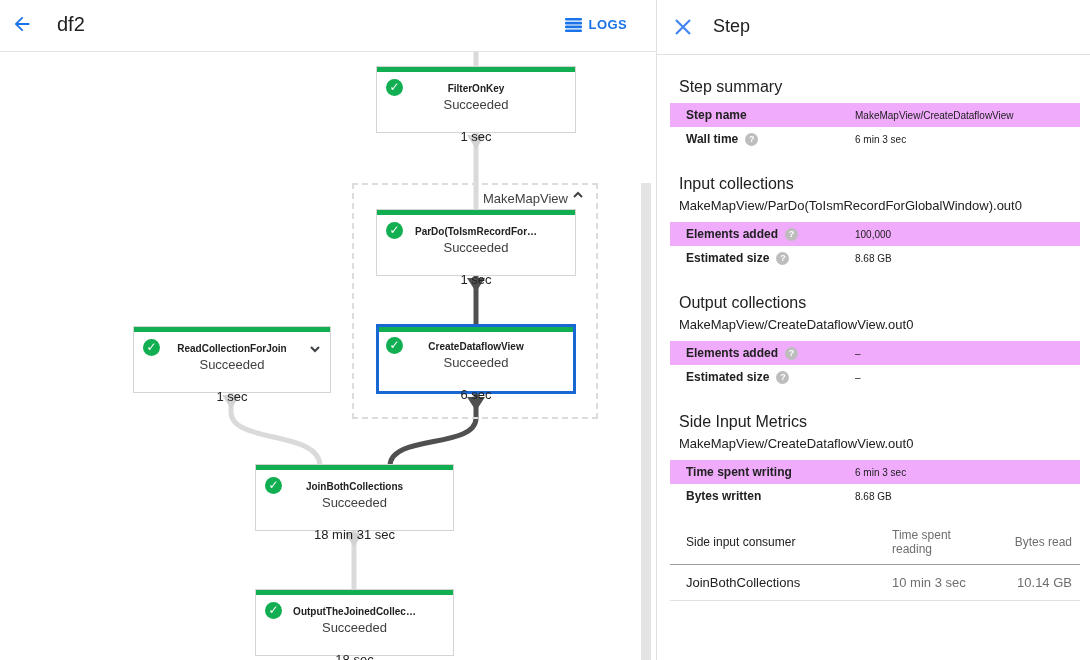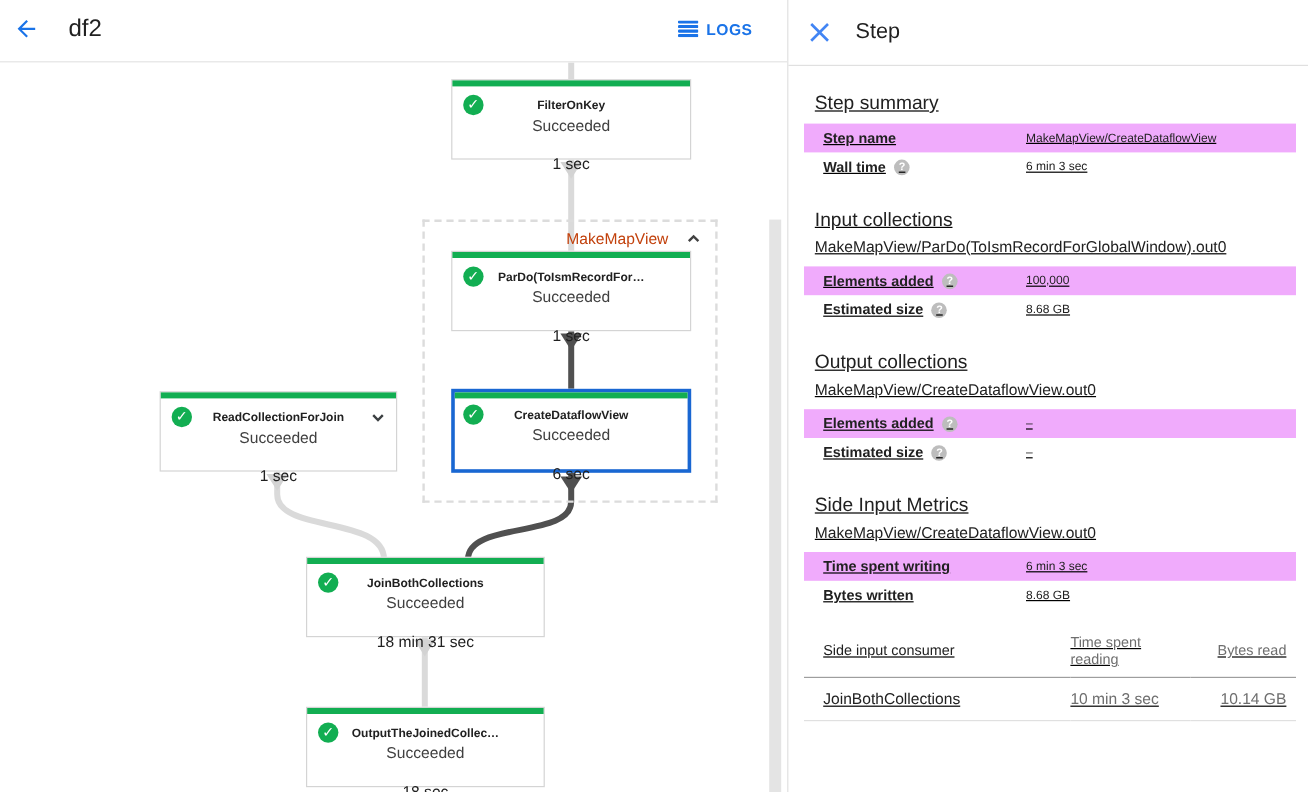--- a/index.html
+++ b/index.html
@@ -6,31 +6,31 @@
   html,body { width:1090px; height:660px; overflow:hidden; background:#fff;
               font-family:"Liberation Sans","DejaVu Sans",sans-serif; }
   .app { position:relative; width:1090px; height:660px; background:#fff; }
 
   
   .graph-header { position:absolute; left:0; top:0; width:656px; height:52px;
                   background:#fff; border-bottom:1px solid #e4e4e4; z-index:5;text-decoration:underline; }
   .back-btn { position:absolute; left:11px; top:13px; width:26px; height:26px; cursor:pointer; }
   .back-btn svg { width:22px; height:22px; fill:#1a73e8; }
   .job-title { position:absolute; left:57px; top:13px; font-size:20px; color:#212121; }
-  .logs-btn { position:absolute; right:29px; top:17px; display:flex; gap:7px;
+  .logs-btn { position:absolute; right:29px; top:17px; display:flex; align-items:center; gap:7px;
               color:#1a73e8; font-size:13px; font-weight:700; letter-spacing:.4px; cursor:pointer; }
   .logs-btn svg { width:17px; height:14px; fill:#1a73e8; }
 
   .canvas { position:absolute; left:0; top:53px; width:655px; height:607px; background:#fff; }
   .edges { position:absolute; left:0; top:0; width:1090px; height:660px; z-index:1; pointer-events:none; }
 
   .group-box { position:absolute; left:352px; top:183px; width:246px; height:236px;
                border:2px dashed #dcdcdc; z-index:1; }
-  .group-label { position:absolute; top:6px; right:12px; display:flex; align-items:center; gap:15px;
-                 font-size:13px; color:#c2410c; cursor:pointer; }
+  .group-label { position:absolute; top:6px; right:12px; display:flex; align-items:flex-start; gap:4px;
+                 font-size:13px; color:#404040; cursor:pointer; }
   .group-label svg { width:12px; height:8px; stroke:#424242; stroke-width:2; fill:none; }
 
   .node { position:absolute; background:#fff; border:1px solid #d4d4d4; text-align:center;
           z-index:2; cursor:pointer; }
   .node .bar { position:absolute; top:0; left:0; right:0; height:5px; background:#12ae52; }
   .node .check { position:absolute; left:9px; top:12px; width:17px; height:17px; border-radius:50%;
                  background:#12ae52; color:#fff; font-size:12px; font-weight:700;
                  line-height:17px; text-align:center; }
   .node .title { margin-top:14px; font-size:10px; font-weight:700; color:#212121; line-height:16px;
                  white-space:nowrap; overflow:hidden; }
@@ -44,21 +44,21 @@
                 background:#e4e4e4; z-index:4; cursor:pointer; }
   .divider { position:absolute; left:656px; top:0; width:1px; height:660px; background:#e0e0e0; z-index:6; }
 
   
   .panel { position:absolute; left:657px; top:0; width:433px; height:660px; background:#fff; }
   .panel-header { position:relative; height:55px; border-bottom:1px solid #e0e0e0; }
   .close-btn { position:absolute; left:17px; top:18px; width:20px; height:20px; cursor:pointer; }
   .close-btn svg { width:18px; height:18px; stroke:#4285f4; stroke-width:2.2; }
   .panel-title { position:absolute; left:56px; top:16px; font-size:18px; color:#212121; }
 
-  .panel-body { padding:22px 10px 16px 22px;text-decoration:underline; }
+  .panel-body { padding:22px 10px 16px 22px; }
   .section { margin-bottom:23px; }
   .sec-heading { font-size:16px; font-weight:400; color:#212121; line-height:19px; margin-bottom:7px; }
   .sec-subtitle { font-size:13px; color:#212121; line-height:16px; margin-bottom:8px; margin-top:-2px; }
   .rows { margin-left:-9px; }
   .kv-row { display:flex; align-items:center; height:24px; padding-left:16px; }
   .kv-row.stripe { background:#f0abfc; }
   .kv-label-wrap { width:169px; display:flex; align-items:center; gap:7px; }
   .kv-label { font-size:12px; font-weight:700; color:#212121; }
   .help-icon { width:13px; height:13px; border-radius:50%; background:#bdbdbd; color:#fff;
                font-size:9px; font-weight:700; line-height:13px; text-align:center; cursor:pointer; }

